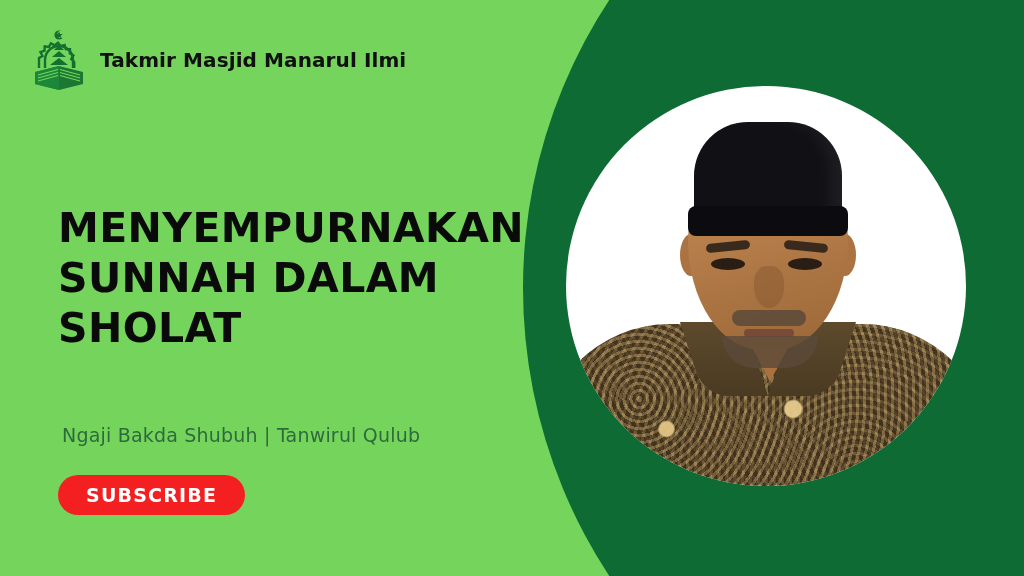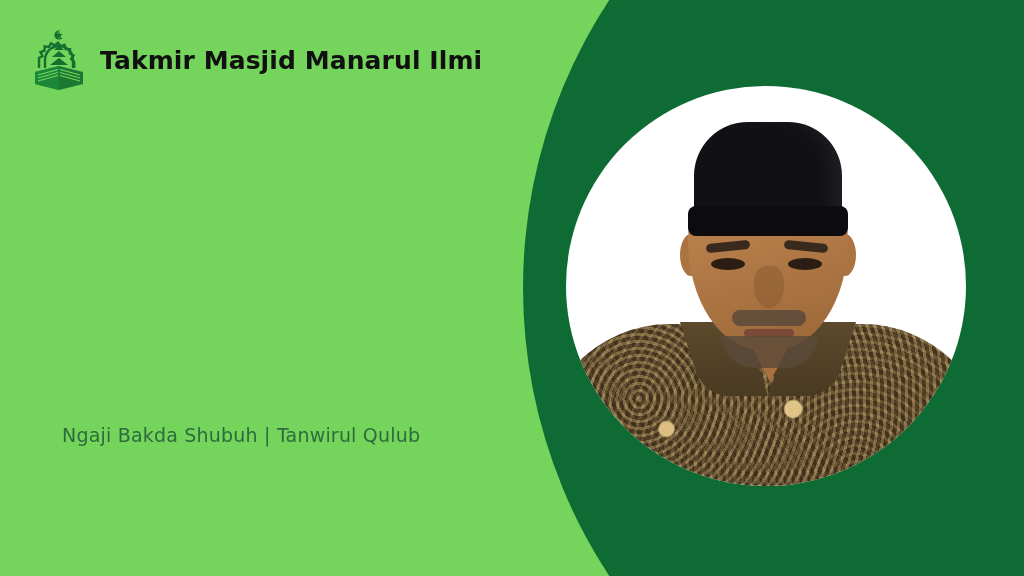--- a/index.html
+++ b/index.html
@@ -179,21 +179,21 @@
   
   .brand {
     position: absolute;
     left: 30px; top: 28px;
     display: flex;
     align-items: center;
     gap: 12px;
   }
   .brand-logo { width: 58px; height: 66px; display: block; }
   .brand-text {
-    font-size: 25px;
+    font-size: 20px;
     font-weight: 700;
     line-height: 1.18;
     color: #101010;
     letter-spacing: .1px;
   }
   .brand-text div { white-space: nowrap; }
 
   
   .headline {
     position: absolute;
@@ -303,18 +303,24 @@
           <path d="M50 50 L30 44.5"></path>
           <path d="M50 53 L30 47.5"></path>
         </g>
       </svg>
     </span>
     <div class="brand-text">
       <div>Takmir Masjid Manarul Ilmi</div>
     </div>
   </div>
 
+  <div class="headline">
+    <div>MENYEMPURNAKAN</div>
+    <div>SUNNAH DALAM</div>
+    <div>SHOLAT</div>
+  </div>
 
   <div class="subtitle">Ngaji Bakda Shubuh | Tanwirul Qulub</div>
 
+  <button class="subscribe">SUBSCRIBE</button>
 
 
 </div>
 
 </body></html>

